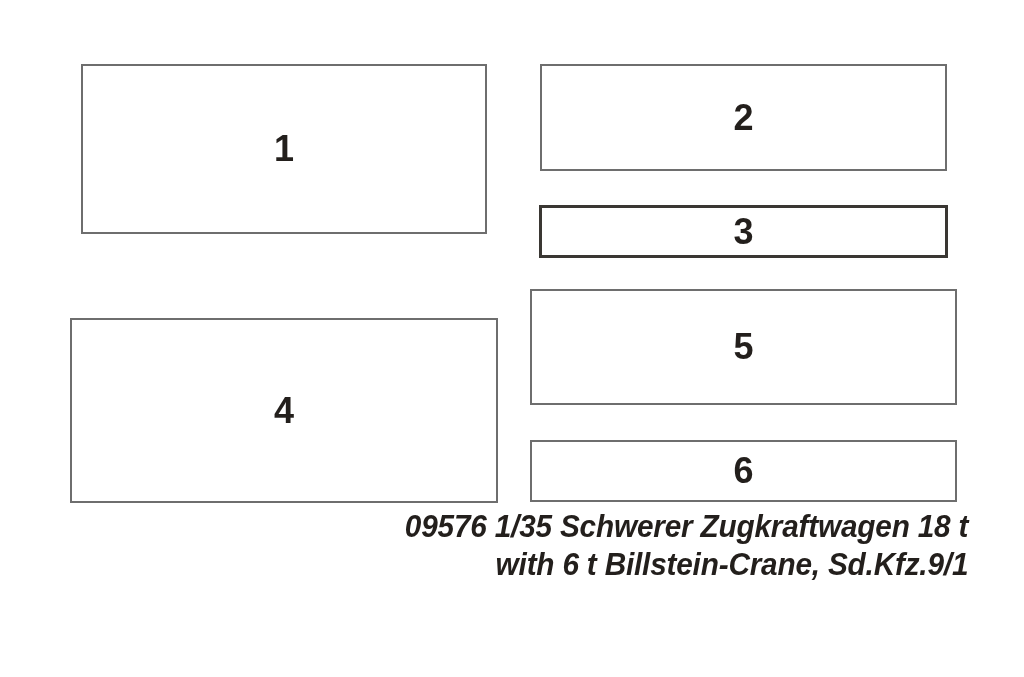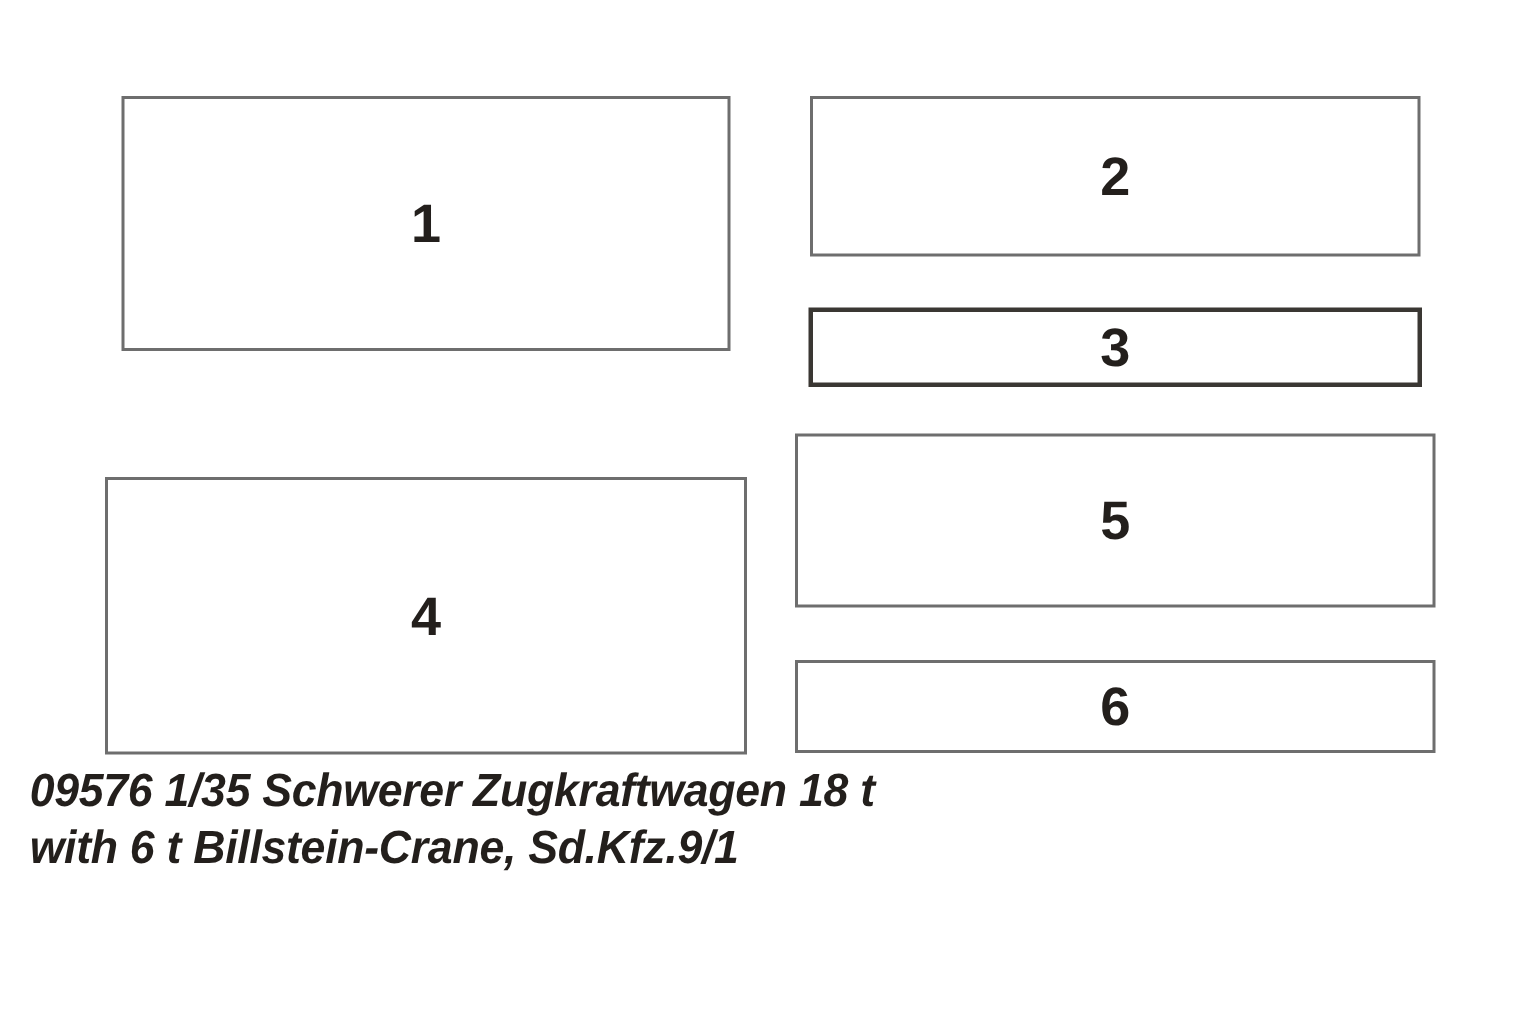--- a/index.html
+++ b/index.html
@@ -52,21 +52,21 @@
   #box-4 { left: 70px;  top: 318px; width: 428px; height: 185px; }
   #box-5 { left: 530px; top: 289px; width: 427px; height: 116px; }
   #box-6 { left: 530px; top: 440px; width: 427px; height: 62px;  }
 
   
   #caption {
     position: absolute;
     left: 0;
     top: 508px;
     width: 988px;
-    text-align: left;
+    text-align: right;
   }
   .caption-line {
     font-family: "Liberation Sans", sans-serif;
     font-weight: bold;
     font-style: italic;
     font-size: 31px;
     line-height: 38px;
     color: #231f1c;
     white-space: nowrap;
     transform: scaleX(0.96);

